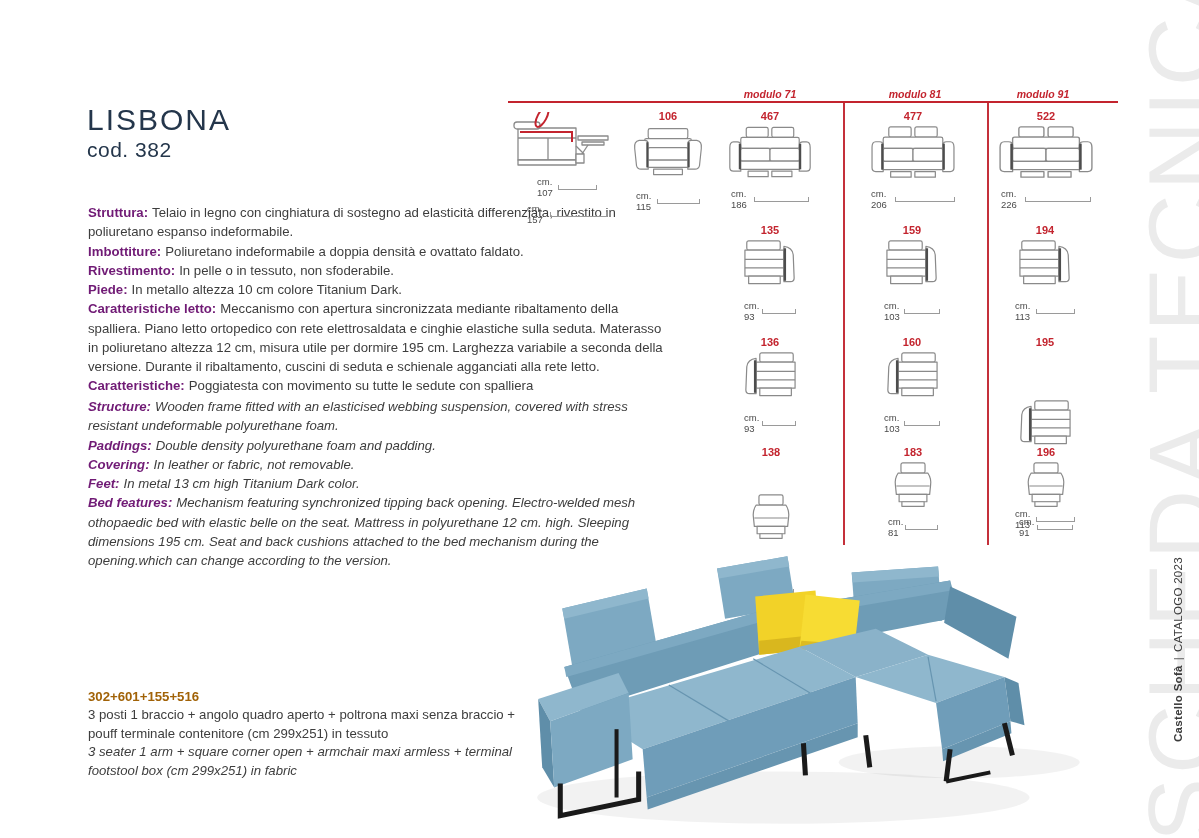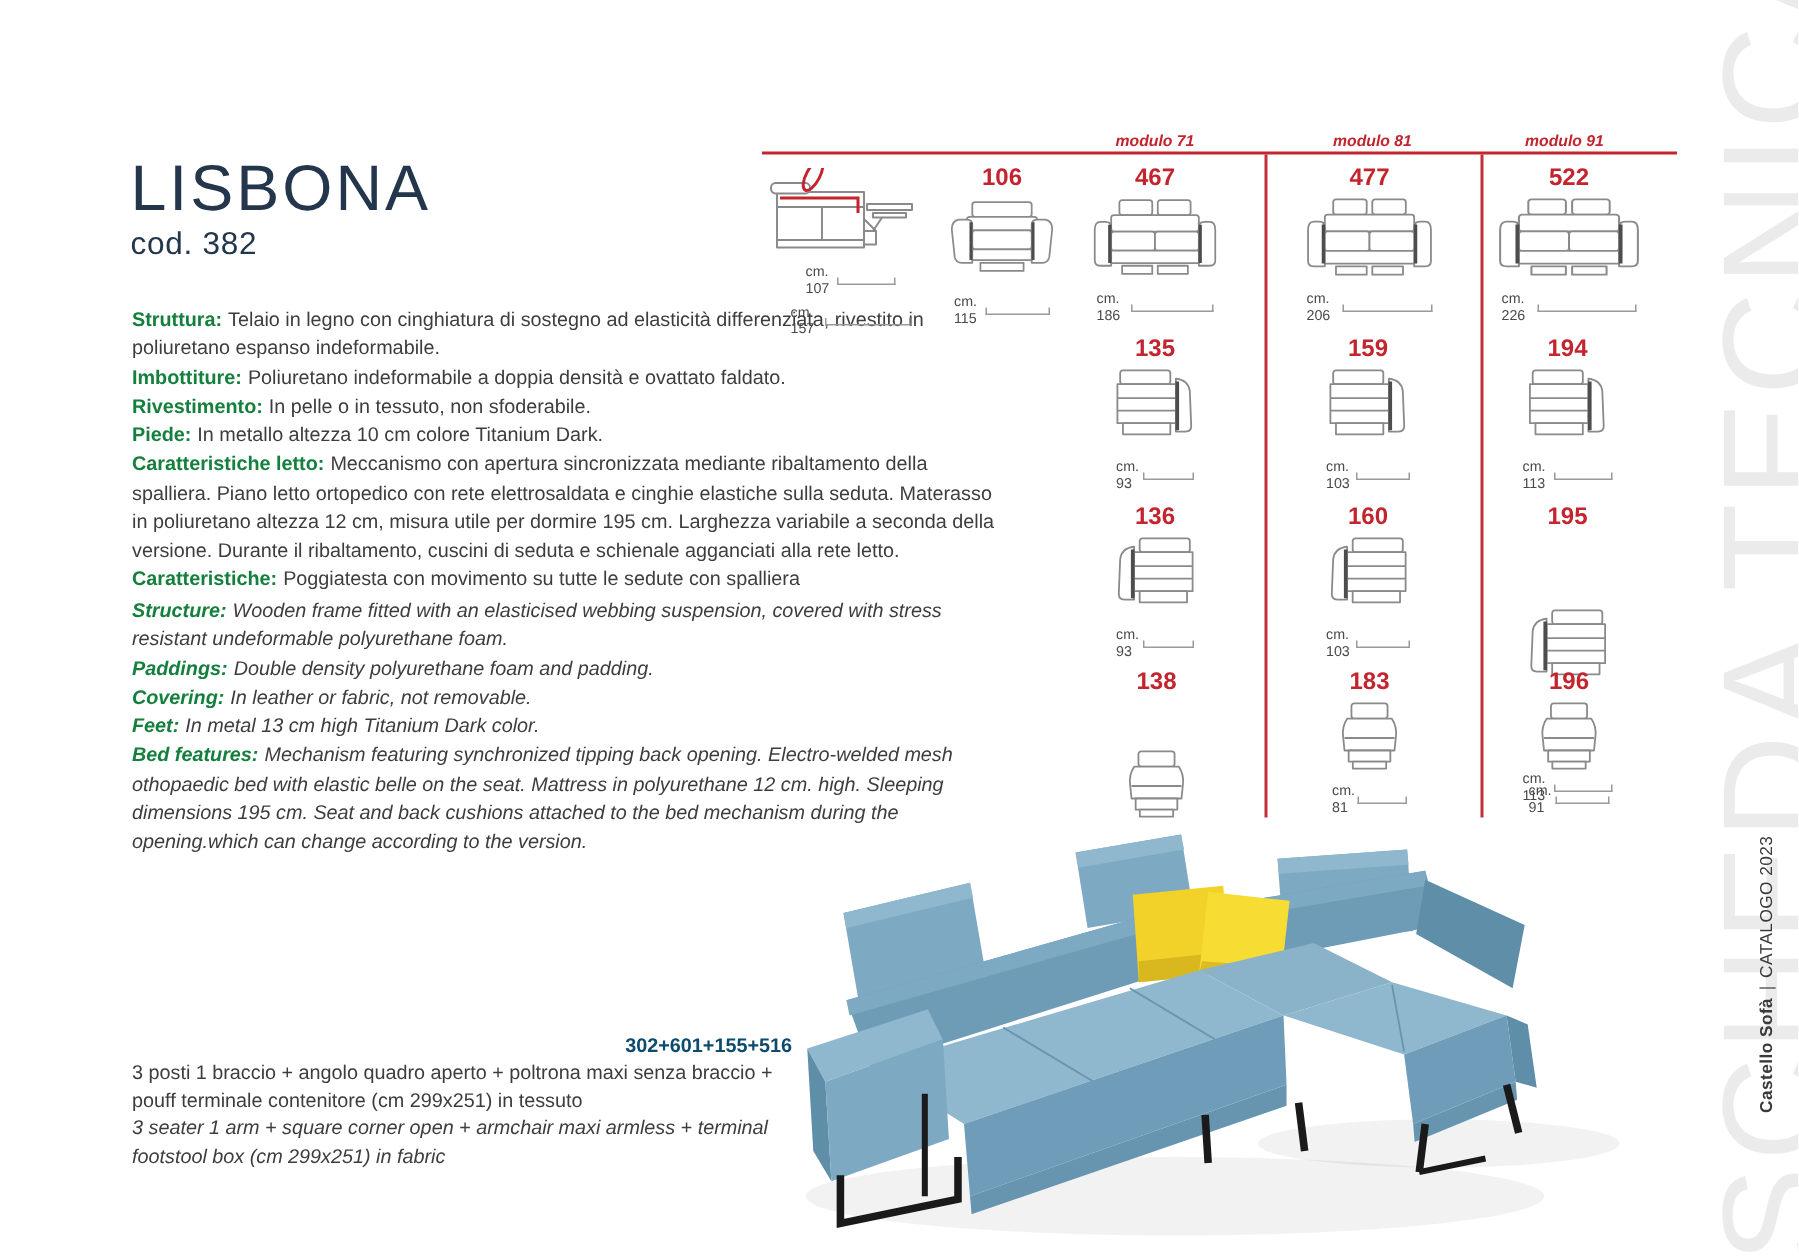--- a/index.html
+++ b/index.html
@@ -1,41 +1,41 @@
 <!DOCTYPE html>
 <html><head>
 <meta charset="utf-8">
 <style>
   html,body{margin:0;padding:0;}
   body{font-family:"Liberation Sans", sans-serif; background:#ffffff;}
   .page{position:relative;width:1199px;height:838px;background:#ffffff;overflow:hidden;}
 
   
   .title-block{position:absolute;left:87px;top:104px;color:#24364b;}
-  .title-block h1{margin:0;font-size:43px;font-weight:300;letter-spacing:2px;line-height:1.05;color:#24364b;}
+  .title-block h1{margin:0;font-size:30px;font-weight:300;letter-spacing:2px;line-height:1.05;color:#24364b;}
   .title-block .code{font-size:21px;font-weight:300;margin-top:2px;letter-spacing:.5px;}
 
   .specs{position:absolute;left:88px;width:585px;color:#3d3d3d;font-size:13.2px;line-height:1.46;}
   .specs-it{top:203px;}
   .specs-en{top:397px;font-style:italic;}
   .spec{margin:0;}
-  .spec b{color:#15803d;margin-right:4px;}
+  .spec b{color:#701a75;margin-right:4px;}
 
   .composition{position:absolute;left:88px;top:688px;width:440px;color:#3d3d3d;font-size:13.2px;line-height:1.4;}
-  .composition .comp-code{font-weight:bold;color:#0c4a6e;text-align:right;}
+  .composition .comp-code{font-weight:bold;color:#a16207;}
   .composition .comp-en{font-style:italic;}
 
   
   .dg-header{position:absolute;top:88px;width:130px;text-align:center;color:#c3242e;
              font-size:10.5px;font-weight:bold;font-style:italic;}
   .dg-hline{position:absolute;left:508px;top:101px;width:610px;height:2px;background:#c3242e;}
   .dg-vline{position:absolute;top:103px;width:1.5px;height:442px;background:#c4303a;}
 
   .cell{position:absolute;display:flex;flex-direction:column;align-items:center;}
-  .cell .num{color:#c3242e;font-weight:bold;font-size:16px;margin-bottom:3px;}
+  .cell .num{color:#c3242e;font-weight:bold;font-size:11px;margin-bottom:3px;}
   .draw{display:block;}
   .ruler{display:flex;flex-direction:row;align-items:center;margin-top:9px;}
   .ruler .rlabel{font-size:9.5px;color:#4a4a4a;margin-bottom:1px;}
   .ruler .rline{height:4px;width:100%;border-left:1px solid #9a9a9a;border-right:1px solid #9a9a9a;border-bottom:1px solid #9a9a9a;}
 
   
   .watermark{position:absolute;left:1128px;top:842px;transform:rotate(-90deg);transform-origin:0 0;
              font-size:96px;font-weight:300;letter-spacing:4px;color:#ebebeb;white-space:nowrap;width:838px;
              text-align:center;}
   .v-caption{position:absolute;left:1172px;top:742px;transform:rotate(-90deg);transform-origin:0 0;

